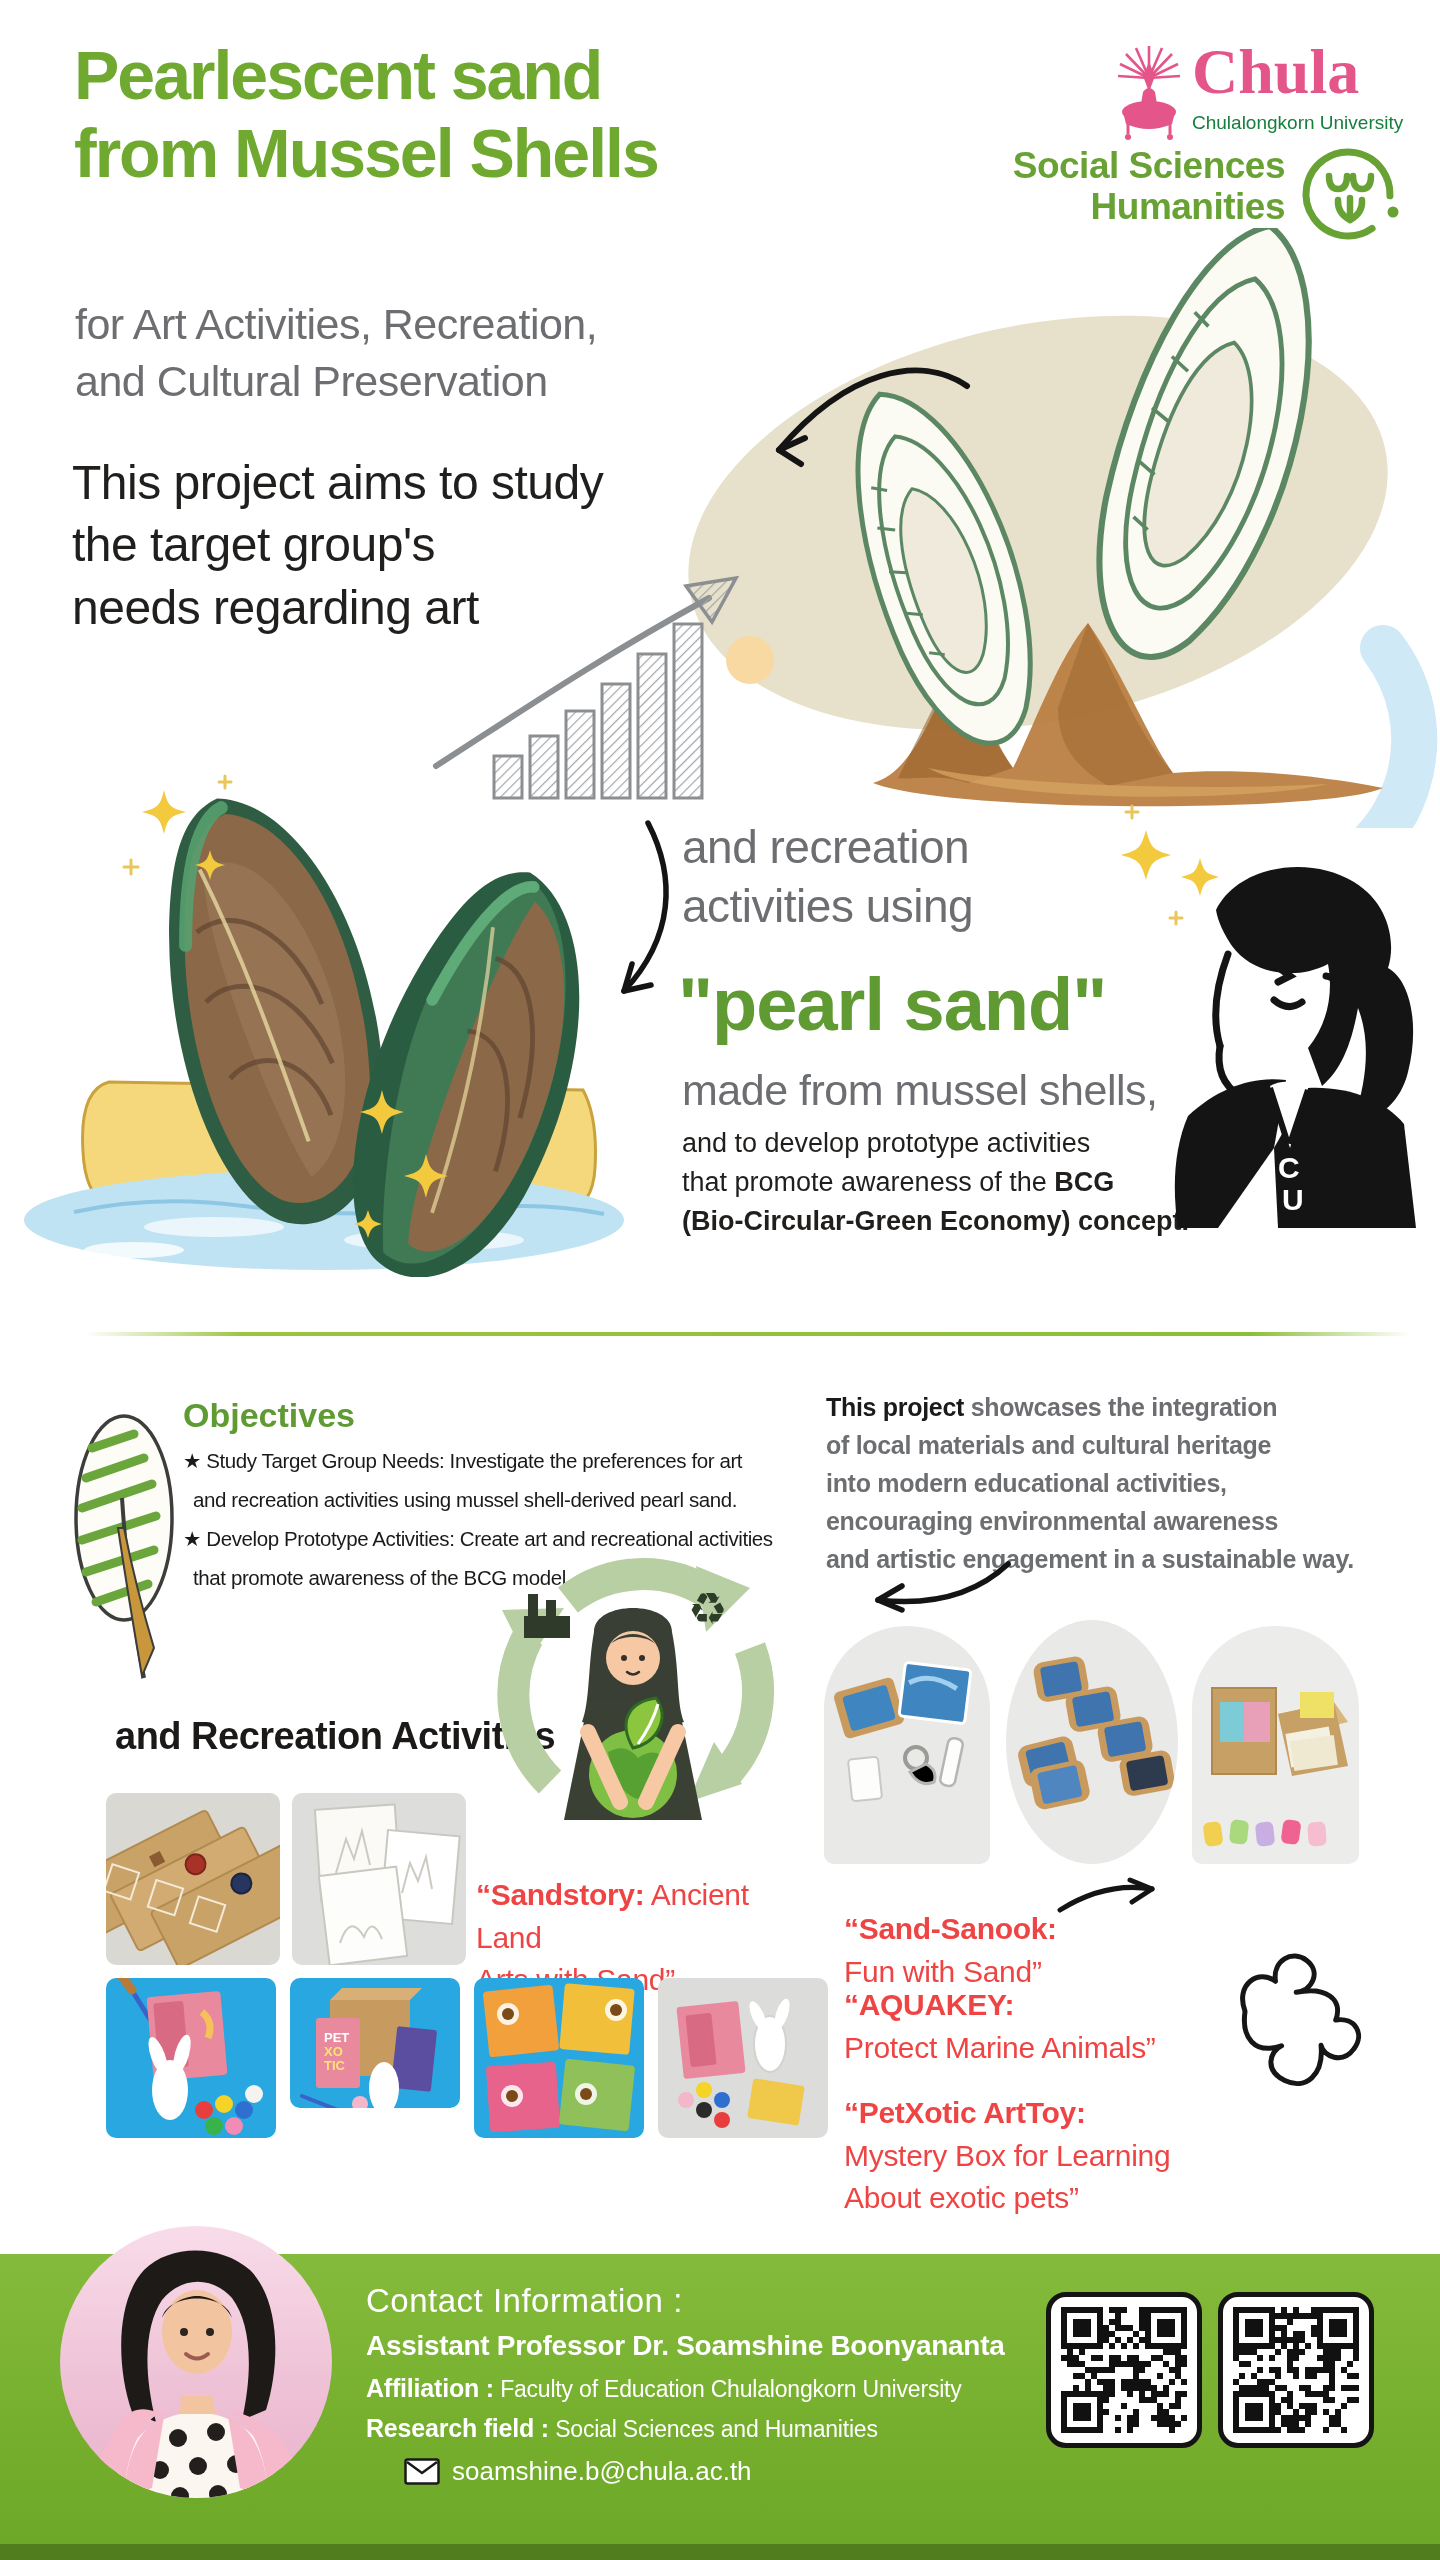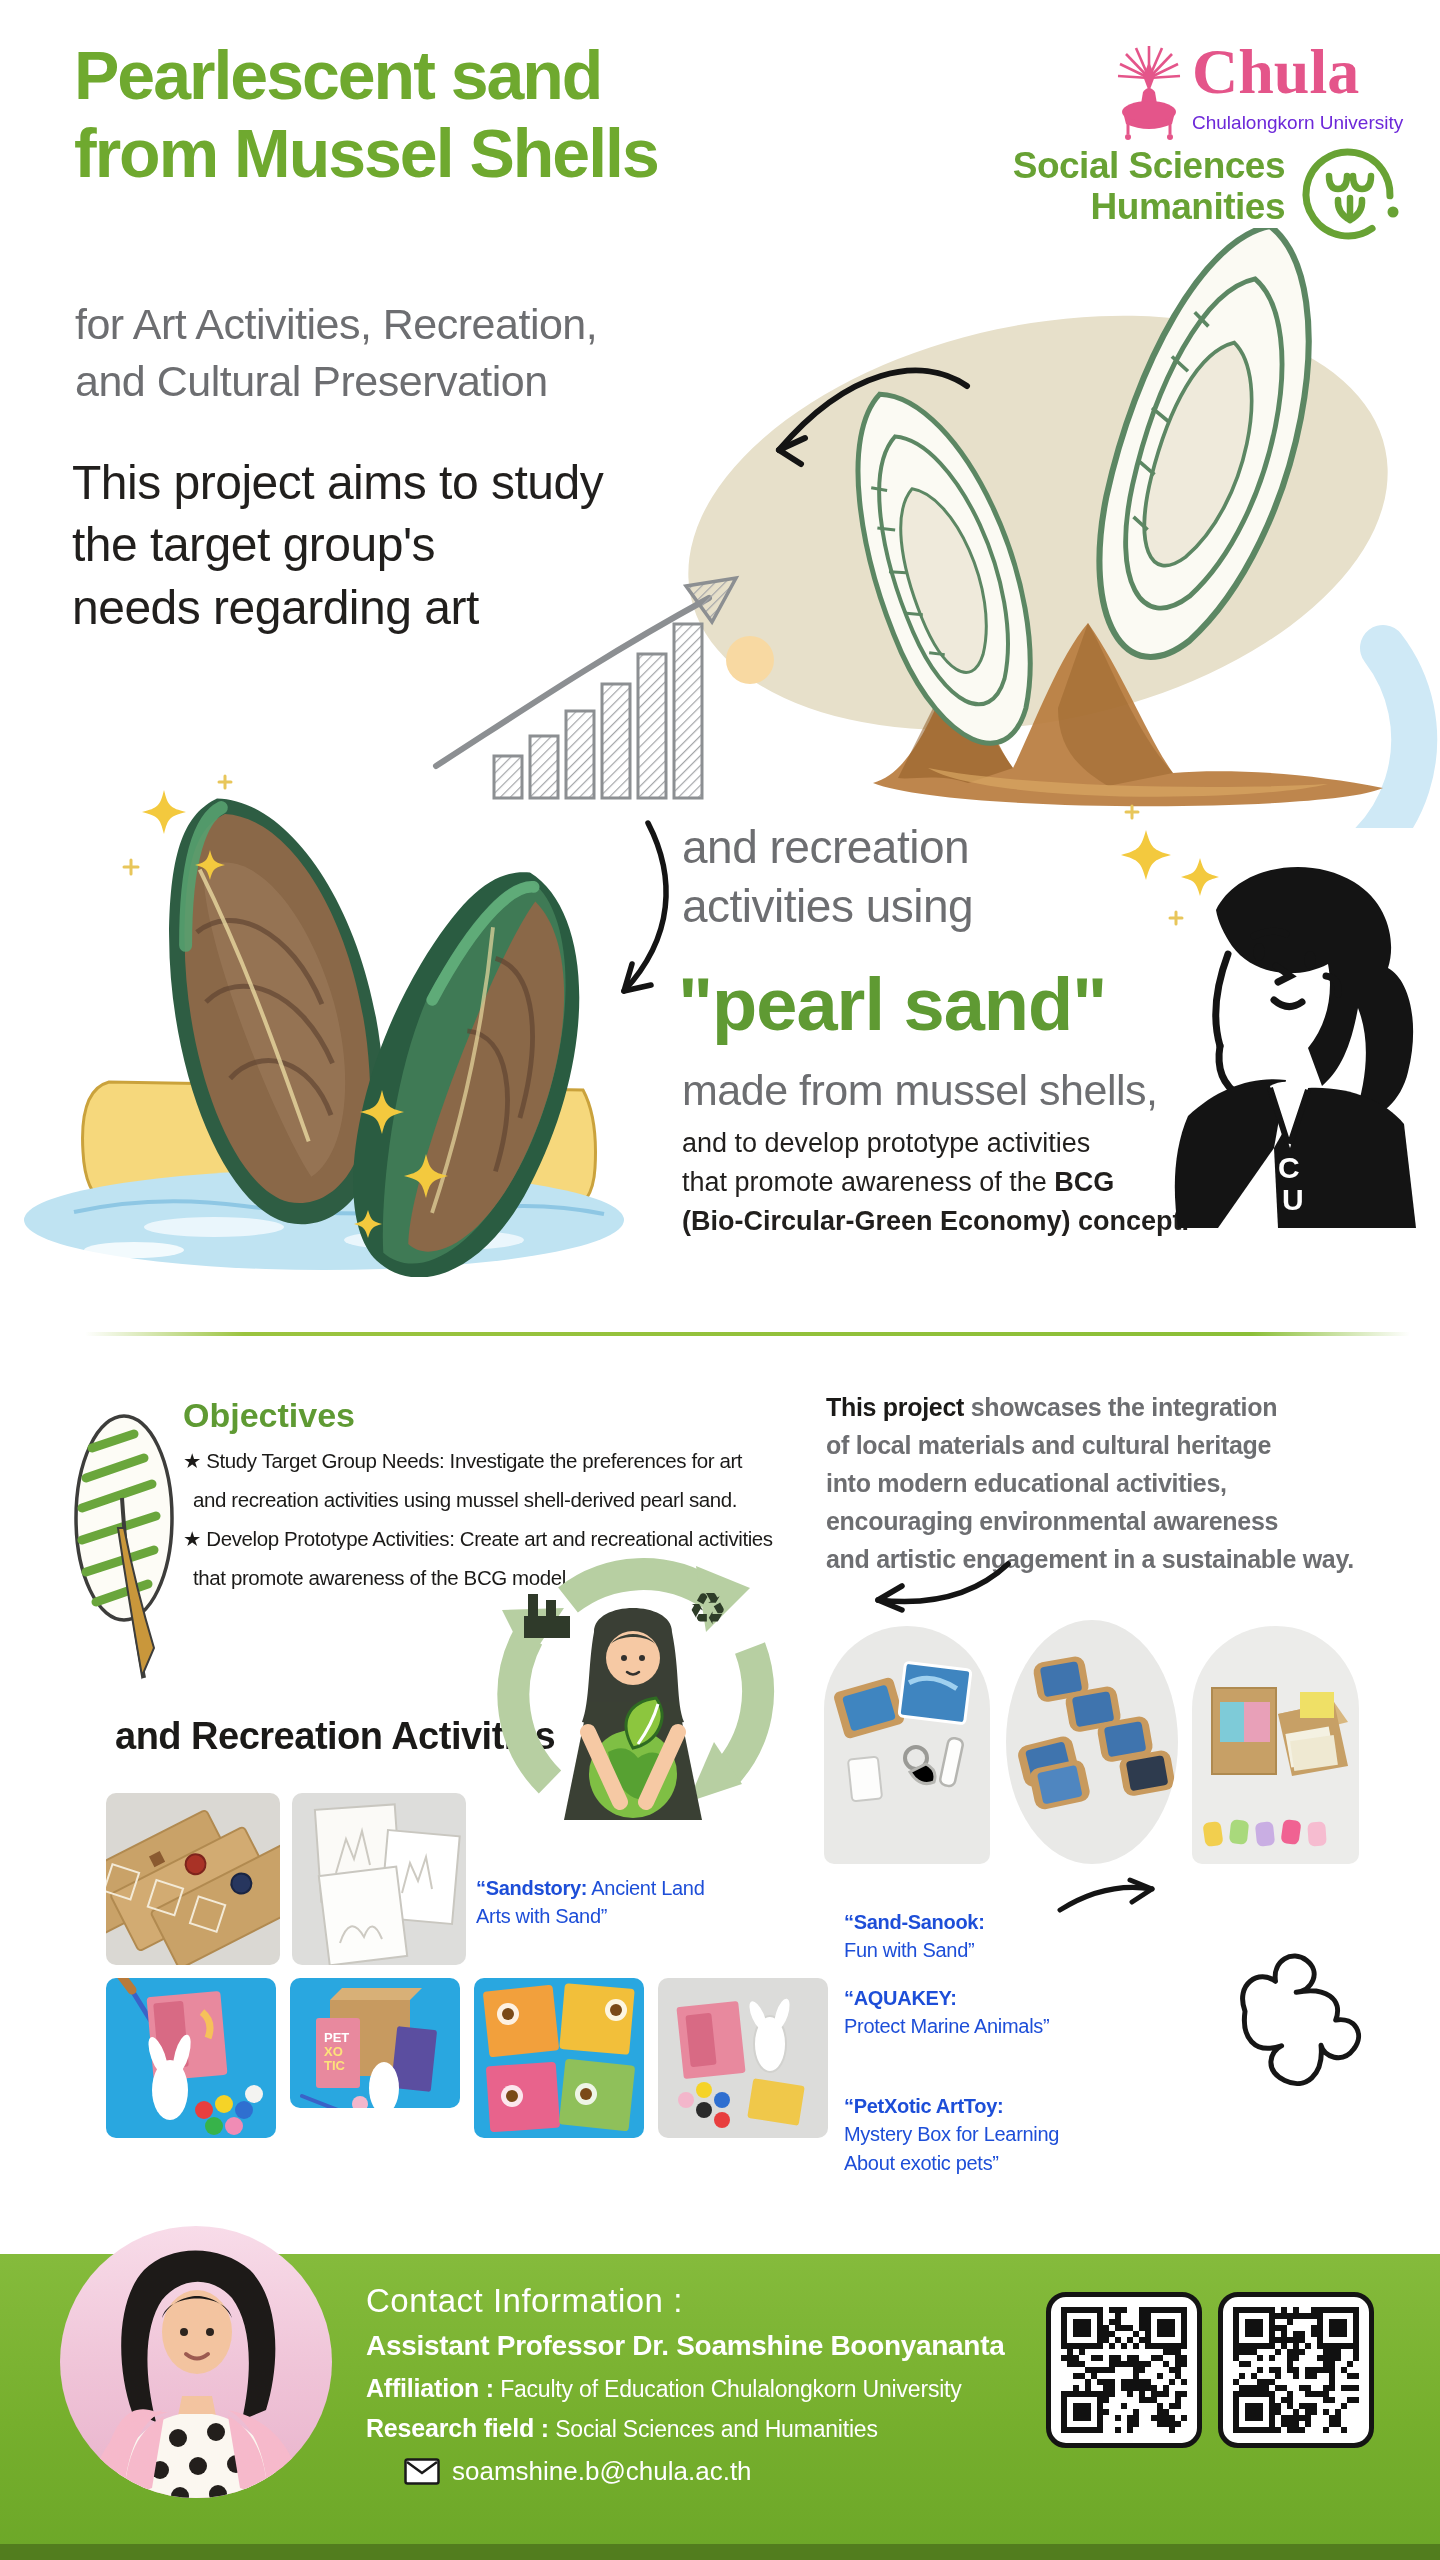--- a/index.html
+++ b/index.html
@@ -3,36 +3,36 @@
 <meta charset="utf-8">
 <style>
   html,body{margin:0;padding:0;background:#ffffff;}
   .poster{position:relative;width:1440px;height:2560px;background:#ffffff;overflow:hidden;
           font-family:"Liberation Sans",sans-serif;color:#1f1d1b;}
   .ab{position:absolute;}
   .title{font-size:68px;line-height:1.15;font-weight:700;letter-spacing:-2px;color:#6fa92f;}
   .subtitle{font-size:43px;line-height:1.32;color:#6d6e71;letter-spacing:-0.5px;}
   .aim{font-size:48px;line-height:1.3;color:#211f1d;font-weight:500;letter-spacing:-0.5px;}
   .brand-word{font-family:"Liberation Serif",serif;font-weight:700;font-size:64px;color:#e4558a;line-height:1;}
-  .brand-sub{font-size:19px;color:#6d28d9;letter-spacing:0;}
+  .brand-sub{font-size:19px;color:#15803d;letter-spacing:0;}
   .division{width:285px;text-align:right;font-size:37px;font-weight:700;color:#68a234;line-height:1.1;letter-spacing:-0.5px;}
   .recreation{font-size:46px;line-height:1.28;color:#6d6e71;letter-spacing:-0.5px;}
   .pearl{font-size:74px;font-weight:700;color:#5f9a33;letter-spacing:-1px;}
   .madefrom{font-size:43px;color:#6d6e71;letter-spacing:-0.5px;}
   .develop{font-size:27px;line-height:1.45;color:#211f1d;}
   .develop b{font-weight:700;}
   .divider{height:4px;border-radius:2px;
     background:linear-gradient(90deg,rgba(155,196,63,0),#9bc43f 12%,#8bbf37 88%,rgba(155,196,63,0));}
   .obj-head{font-size:34px;font-weight:700;color:#5f9a33;}
   .obj-lines{font-size:20.5px;line-height:1.9;color:#1b1a18;letter-spacing:-0.4px;font-weight:500;}
   .showcase{font-size:25px;line-height:1.52;color:#6d6e71;font-weight:700;letter-spacing:-0.3px;}
   .showcase .lead{color:#1b1a18;}
   .results{font-size:38px;font-weight:700;line-height:1.3;letter-spacing:-0.5px;color:#1b1a18;}
   .results .grn{color:#5f9a33;}
-  .plabel{font-size:20px;line-height:1.42;color:#1d4ed8;letter-spacing:-0.3px;}
+  .plabel{font-size:30px;line-height:1.42;color:#ef4444;letter-spacing:-0.3px;}
   .plabel .bold{font-weight:700;}
   .photo{border-radius:10px;overflow:hidden;}
   .footer-band{background:linear-gradient(180deg,#85bb3c 0%,#76af2d 55%,#6ca728 100%);}
   .footer-dark{background:#527d1e;}
   .avatar{border-radius:50%;overflow:hidden;background:linear-gradient(180deg,#f8dce9 0%,#efc3d7 55%,#e9b3cc 100%);}
   .c-head{font-size:33px;color:#ffffff;letter-spacing:0.5px;}
   .c-name{font-size:28px;font-weight:700;color:#ffffff;letter-spacing:-0.3px;}
   .c-line{font-size:23px;color:#ffffff;letter-spacing:-0.2px;}
   .c-line .lbl{font-weight:700;font-size:25px;}
   .c-email{font-size:26px;color:#ffffff;display:flex;align-items:center;gap:12px;}

